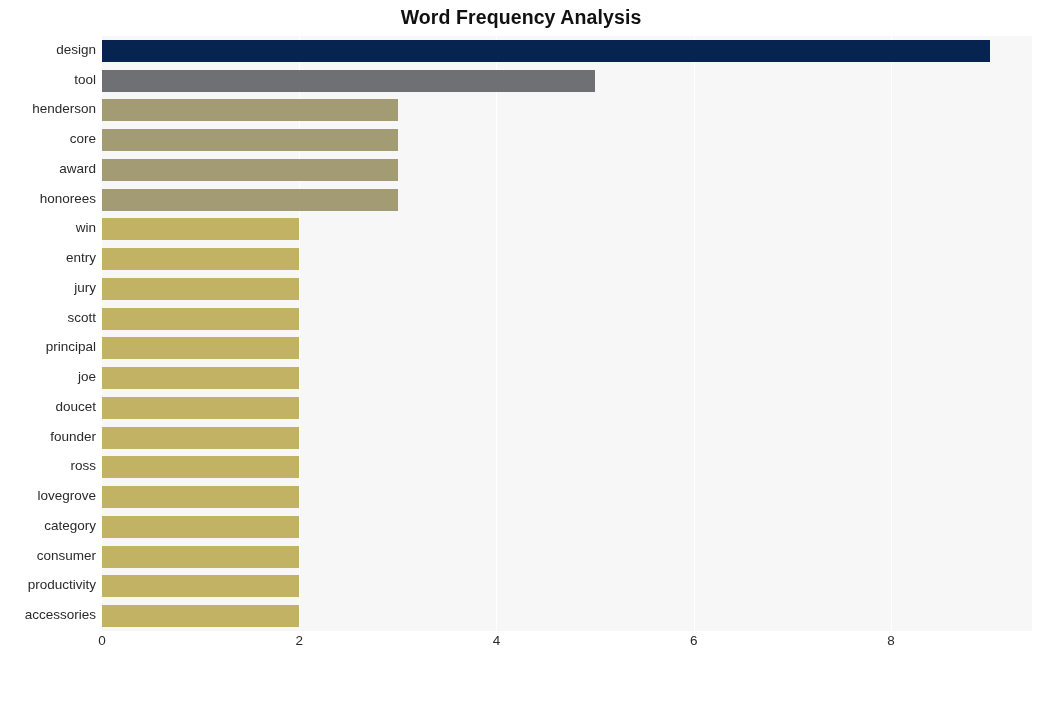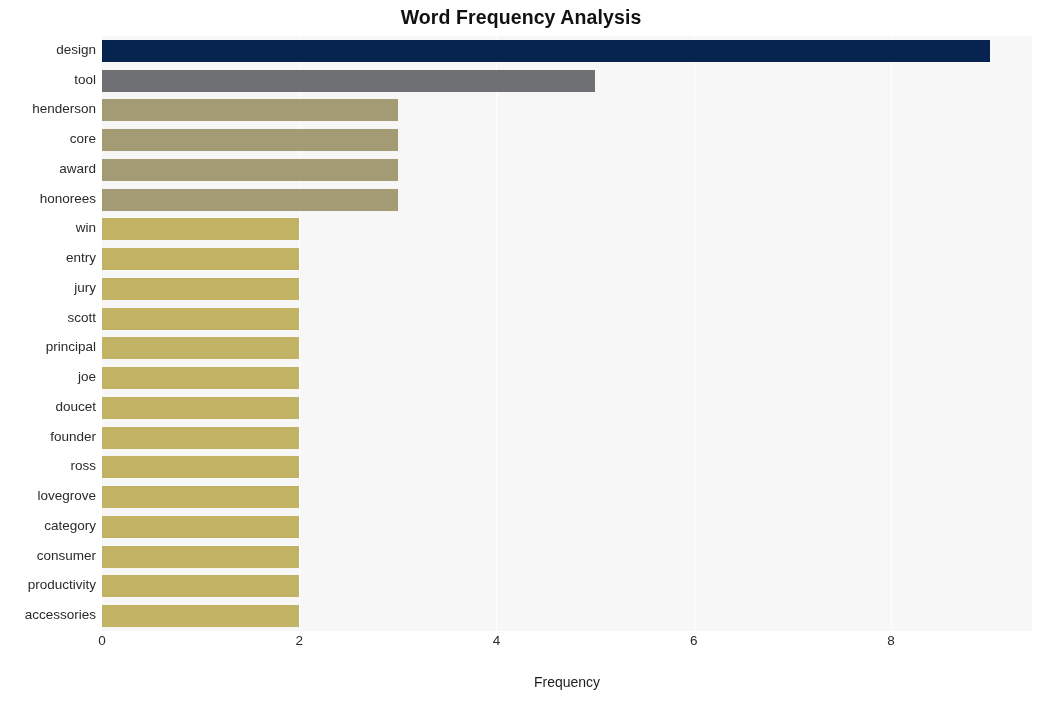--- a/index.html
+++ b/index.html
@@ -221,15 +221,14 @@
   </div>
 
   <div id="xtick-layer">
       <div class="xtick" style="left: 0px;">0</div>
       <div class="xtick" style="left: 197.243px;">2</div>
       <div class="xtick" style="left: 394.486px;">4</div>
       <div class="xtick" style="left: 591.729px;">6</div>
       <div class="xtick" style="left: 788.971px;">8</div>
     </div>
 
-  <div id="xlabel">Frequency</div>
 
 </div>
 
 </body></html>

